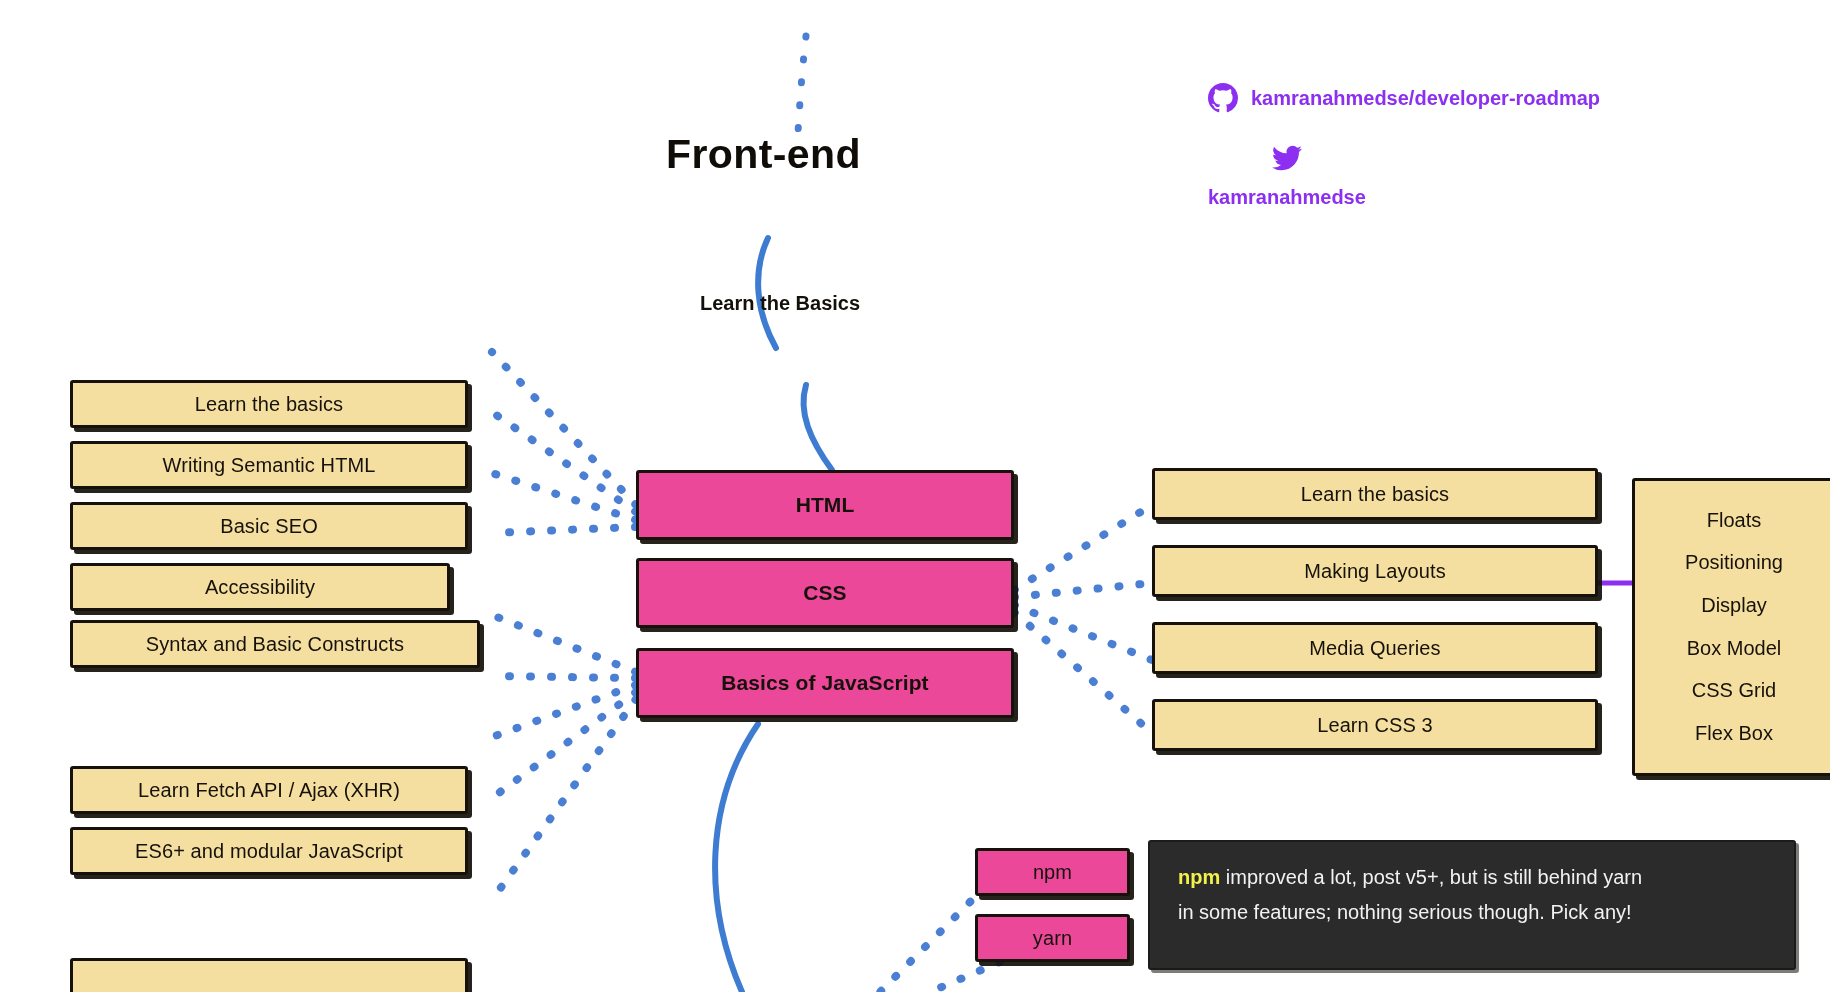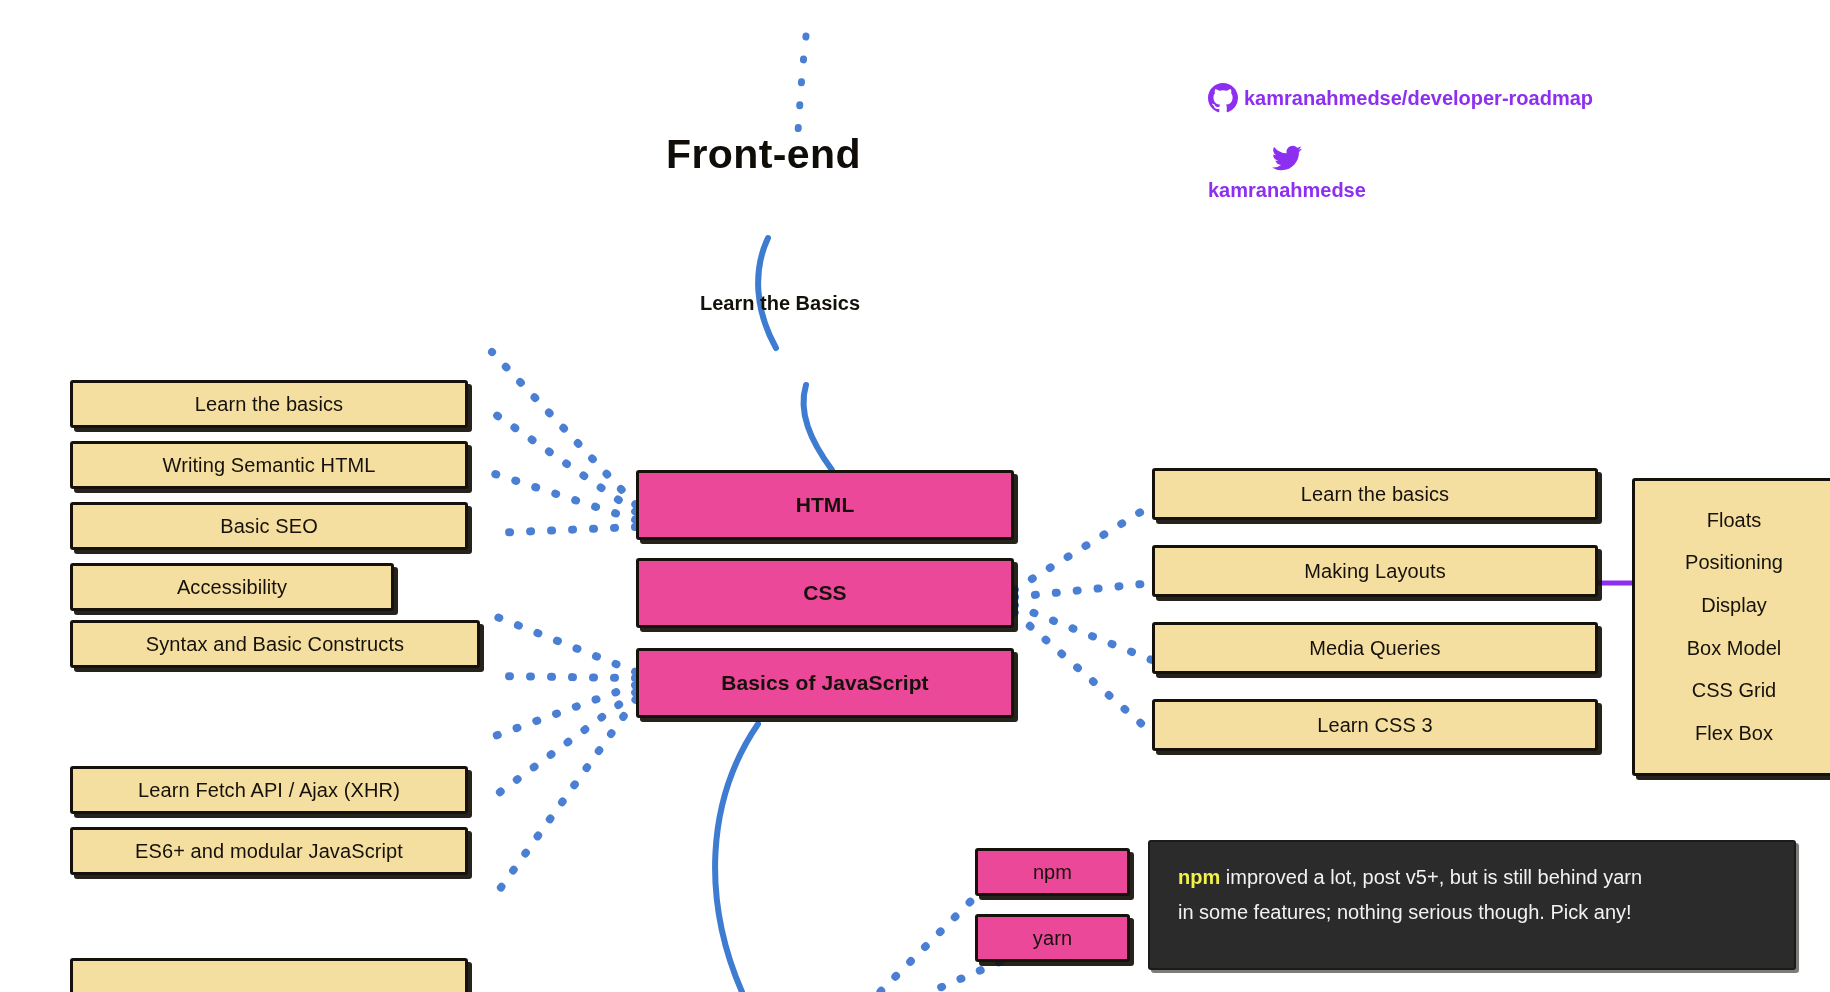--- a/index.html
+++ b/index.html
@@ -81,21 +81,21 @@
     font-weight: 700;
     color: #14110a;
     white-space: nowrap;
   }
 
   
   .social {
     position: absolute;
     display: flex;
     align-items: center;
-    gap: 6px;
+    gap: 13px;
     color: #8c2ff0;
     font-size: 20px;
     font-weight: 700;
     white-space: nowrap;
   }
   .social .glyph { width: 30px; height: 30px; display: block; flex: 0 0 30px; }
   .social .label { color: #8c2ff0; }
 
   
   .note {
@@ -188,21 +188,21 @@
     <span class="label">kamranahmedse</span>
   </div>
 
   <div class="node yellow" style="left:636px; top:470px; width:378px; height:70px;">HTML</div>
   <div class="node yellow" style="left:636px; top:558px; width:378px; height:70px;">CSS</div>
   <div class="node yellow" style="left:636px; top:648px; width:378px; height:70px;">Basics of JavaScript</div>
 
   <div class="node tan" style="left:70px; top:380px; width:398px; height:48px;">Learn the basics</div>
   <div class="node tan" style="left:70px; top:441px; width:398px; height:48px;">Writing Semantic HTML</div>
   <div class="node tan" style="left:70px; top:502px; width:398px; height:48px;">Basic SEO</div>
-  <div class="node tan" style="left:70px; top:563px; width:324px; height:48px;">Accessibility</div>
+  <div class="node tan" style="left:70px; top:563px; width:380px; height:48px;">Accessibility</div>
 
   <div class="node tan" style="left:70px; top:620px; width:410px; height:48px;">Syntax and Basic Constructs</div>
   <div class="node tan" style="left:70px; top:766px; width:398px; height:48px;">Learn Fetch API / Ajax (XHR)</div>
   <div class="node tan" style="left:70px; top:827px; width:398px; height:48px;">ES6+ and modular JavaScript</div>
   <div class="node tan" style="left:70px; top:958px; width:398px; height:48px;"></div>
 
   <div class="node tan" style="left:1152px; top:468px; width:446px; height:52px;">Learn the basics</div>
   <div class="node tan" style="left:1152px; top:545px; width:446px; height:52px;">Making Layouts</div>
   <div class="node tan" style="left:1152px; top:622px; width:446px; height:52px;">Media Queries</div>
   <div class="node tan" style="left:1152px; top:699px; width:446px; height:52px;">Learn CSS 3</div>

